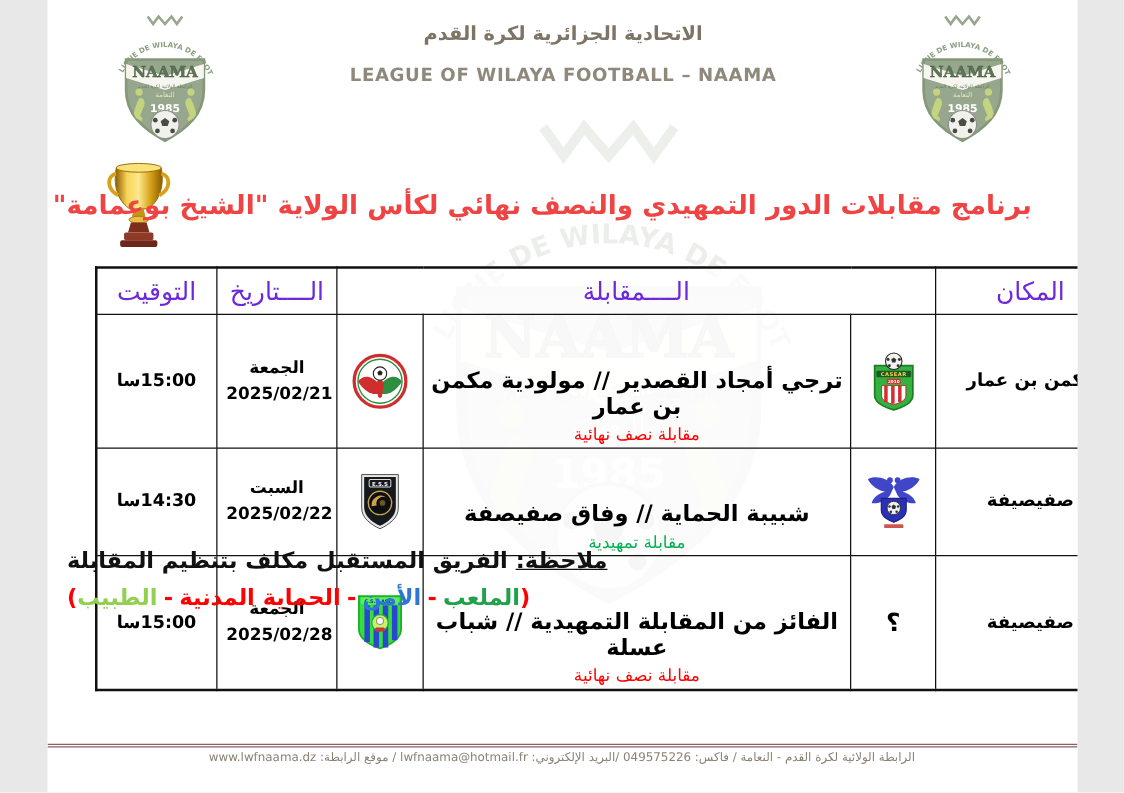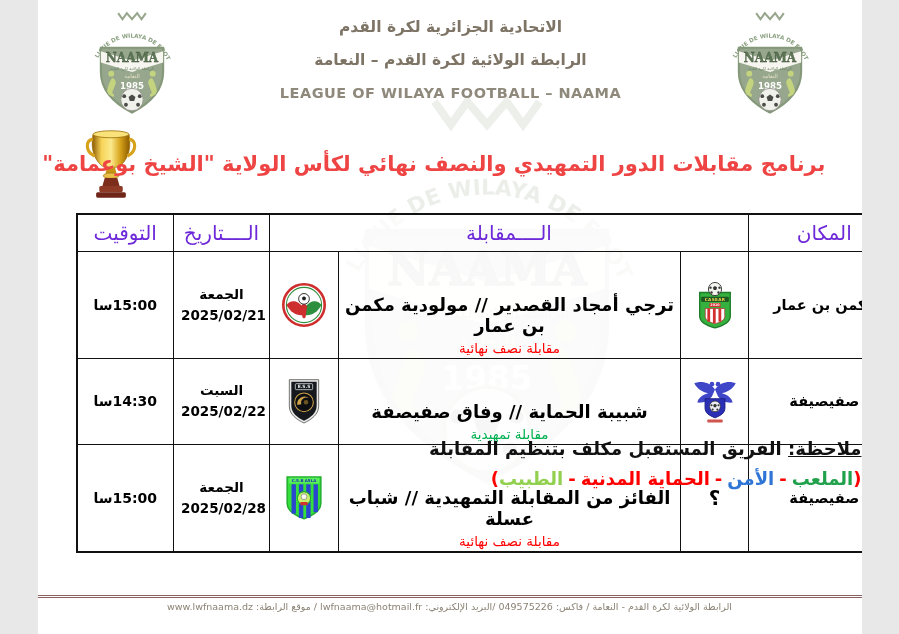--- a/index.html
+++ b/index.html
@@ -39,21 +39,21 @@
   .c-time { font-size:14px; font-weight:bold; direction:rtl; }
   .c-date { font-size:13.5px; font-weight:bold; line-height:1.55; }
   .c-date .date-num { direction:ltr;text-align:right; }
   .c-match .match-line { font-size:18px; font-weight:bold; color:#000; margin-bottom:4px;margin-top:40px; }
   .c-match .match-type { font-size:13.5px; font-weight:normal; }
   .c-place { font-size:14.5px; font-weight:bold; }
   .c-logo svg { display:block; margin:0 auto; }
   .q-cell { font-size:20px; font-weight:bold; }
 
   
-  .note { position:absolute; top:438px; left:16px; right:0; text-align:right; direction:rtl; }
+  .note { position:absolute; top:438px; left:16px; right:0; text-align:left; direction:rtl; }
   .note-l1 { font-size:18px; font-weight:bold; color:#111; margin-bottom:9px; }
   .note-l1 .nlabel { text-decoration:underline; }
   .note-l2 { font-size:18px; font-weight:bold; }
   .note-l2 .sep { margin:0 5px; }
 
   
   .footer-rule { position:absolute; top:595px; left:0; right:0; border-top:3px double #8a6161; }
   .footer-text { position:absolute; top:601px; left:0; right:0; text-align:center; direction:rtl; font-size:9.5px; color:#8b8274; }
 </style>
 </head>
@@ -194,21 +194,20 @@
   </div>
 
   <div class="header">
     <div class="badge-box left">
       <svg viewBox="0 0 120 125">
           <use href="#sym-league"></use>
         </svg>
     </div>
     <div class="header-text">
       <div class="h-ar">الاتحادية الجزائرية لكرة القدم</div>
-      <div class="h-ar">الرابطة الولائية لكرة القدم – النعامة</div>
       <div class="h-en">LEAGUE OF WILAYA FOOTBALL – NAAMA</div>
     </div>
     <div class="badge-box right">
       <svg viewBox="0 0 120 125">
           <use href="#sym-league"></use>
         </svg>
     </div>
   </div>
 
   <div class="title-row">

